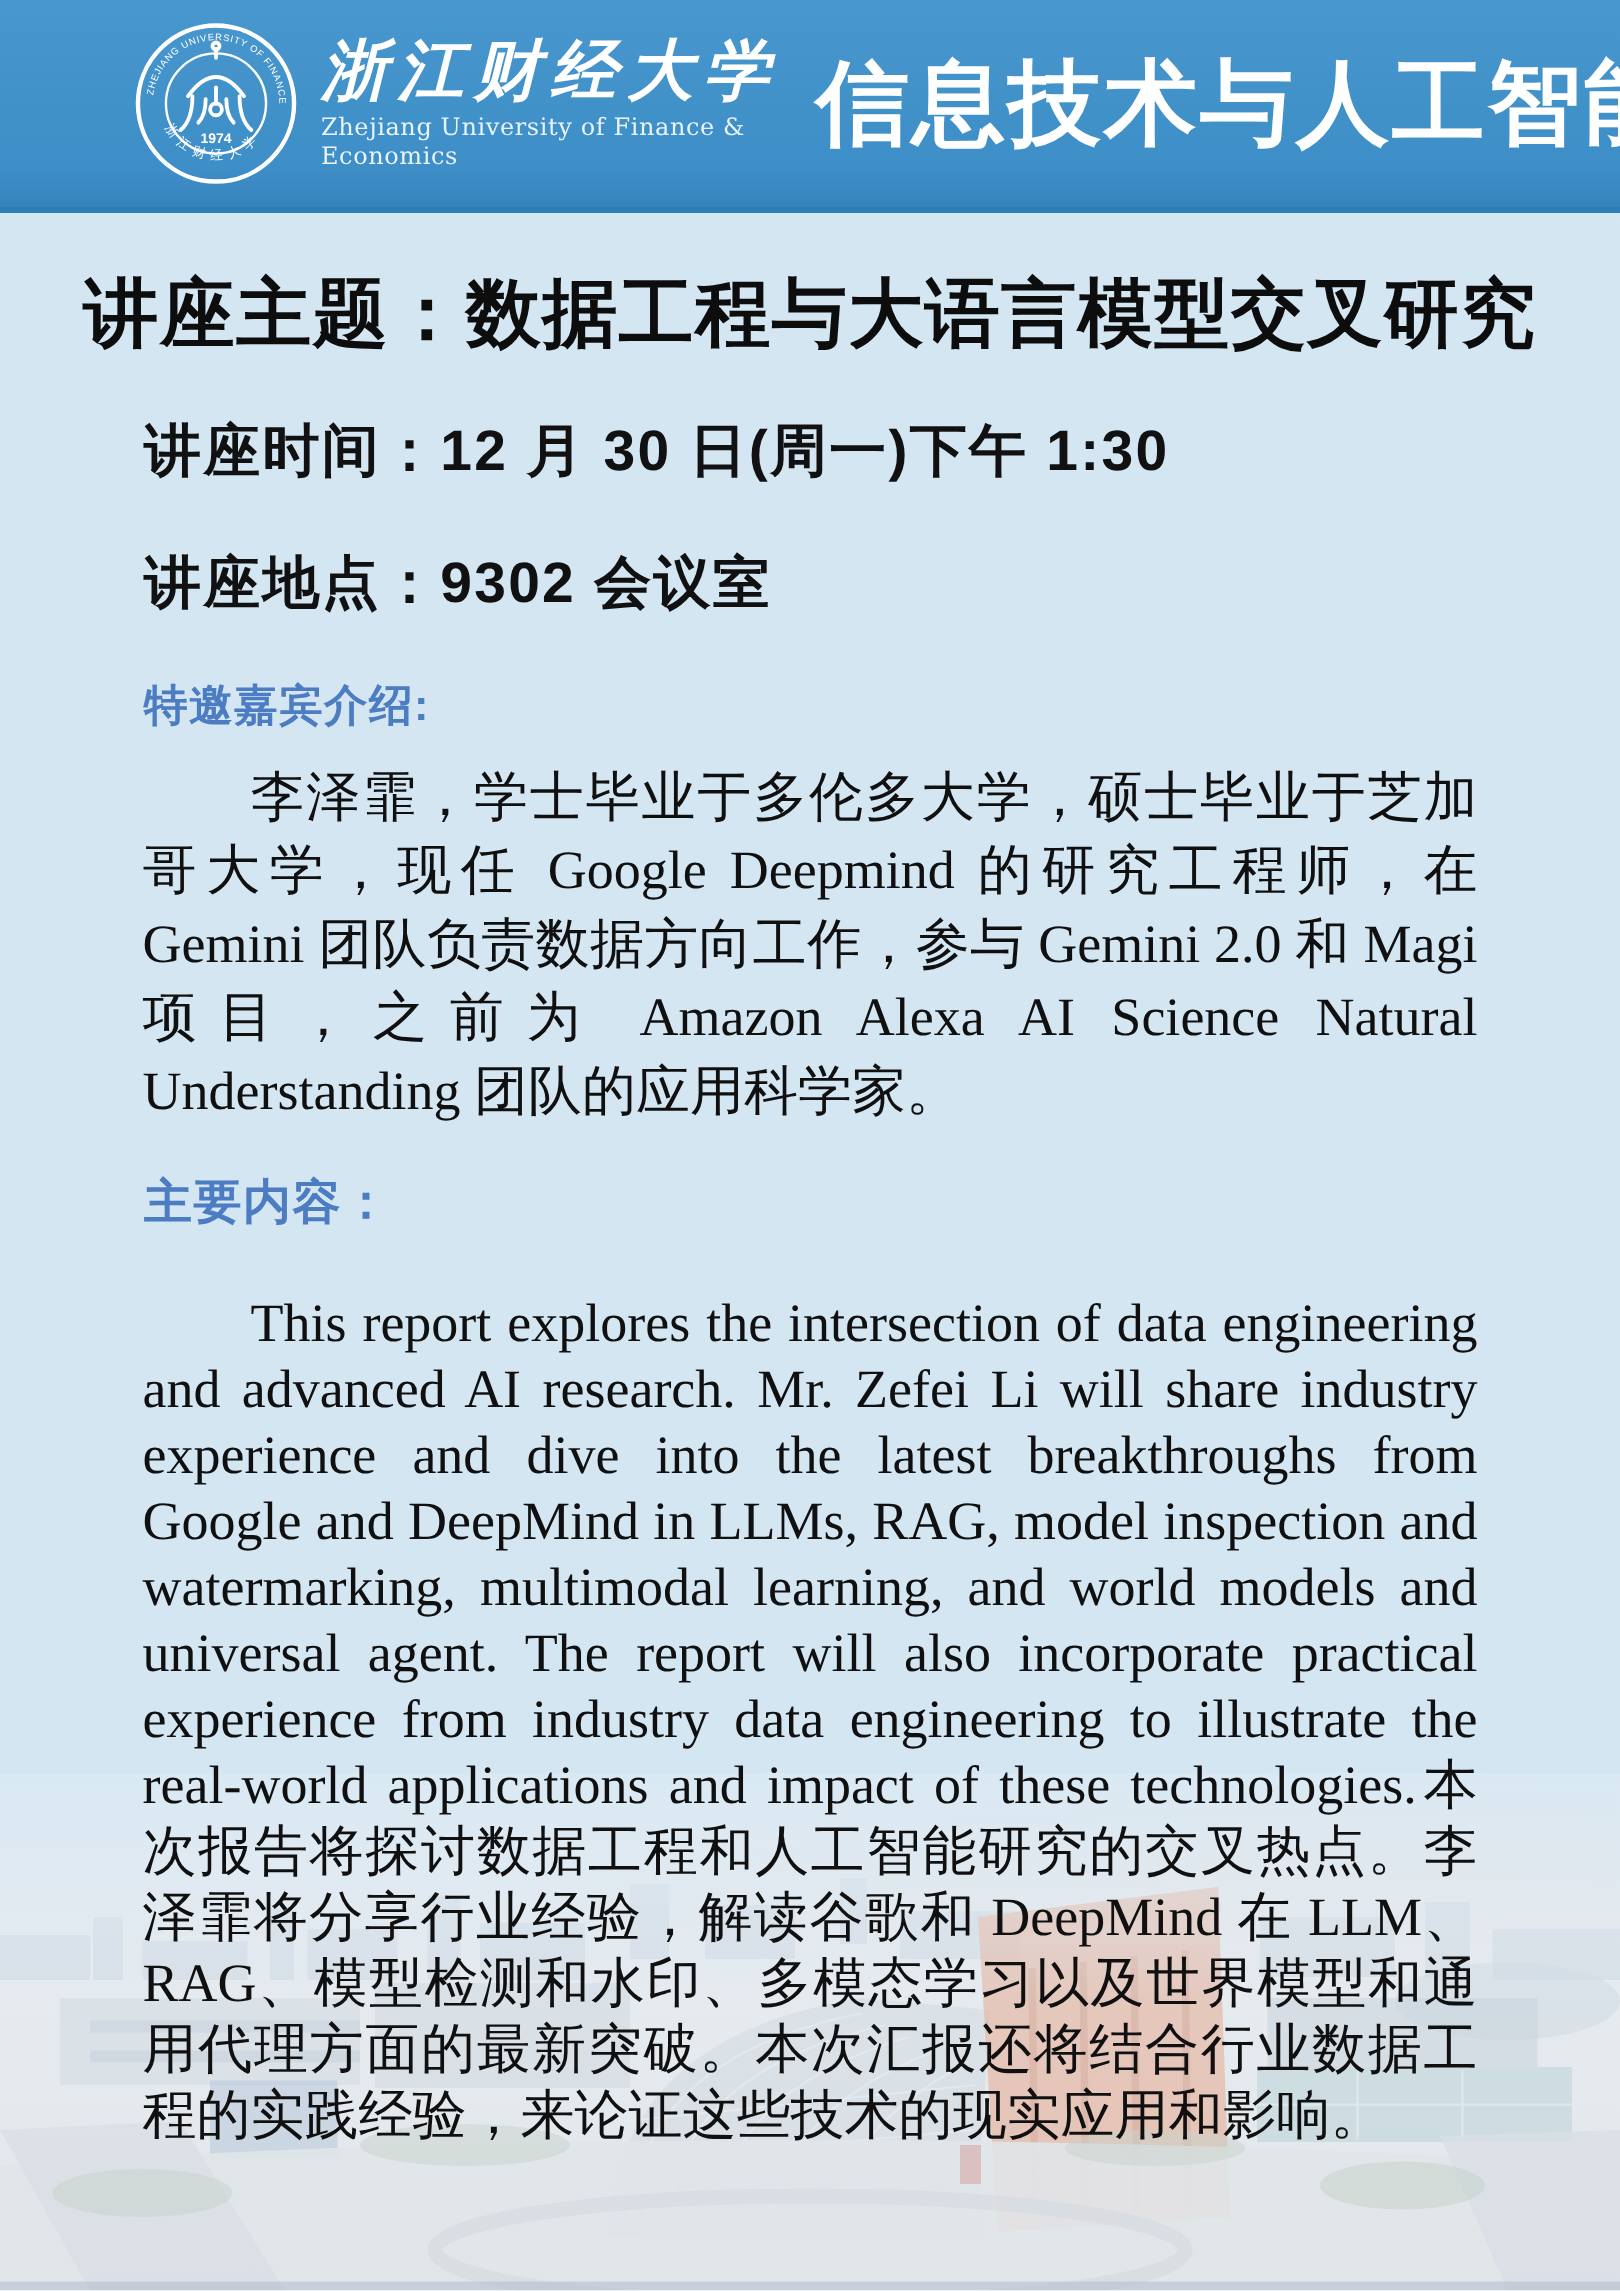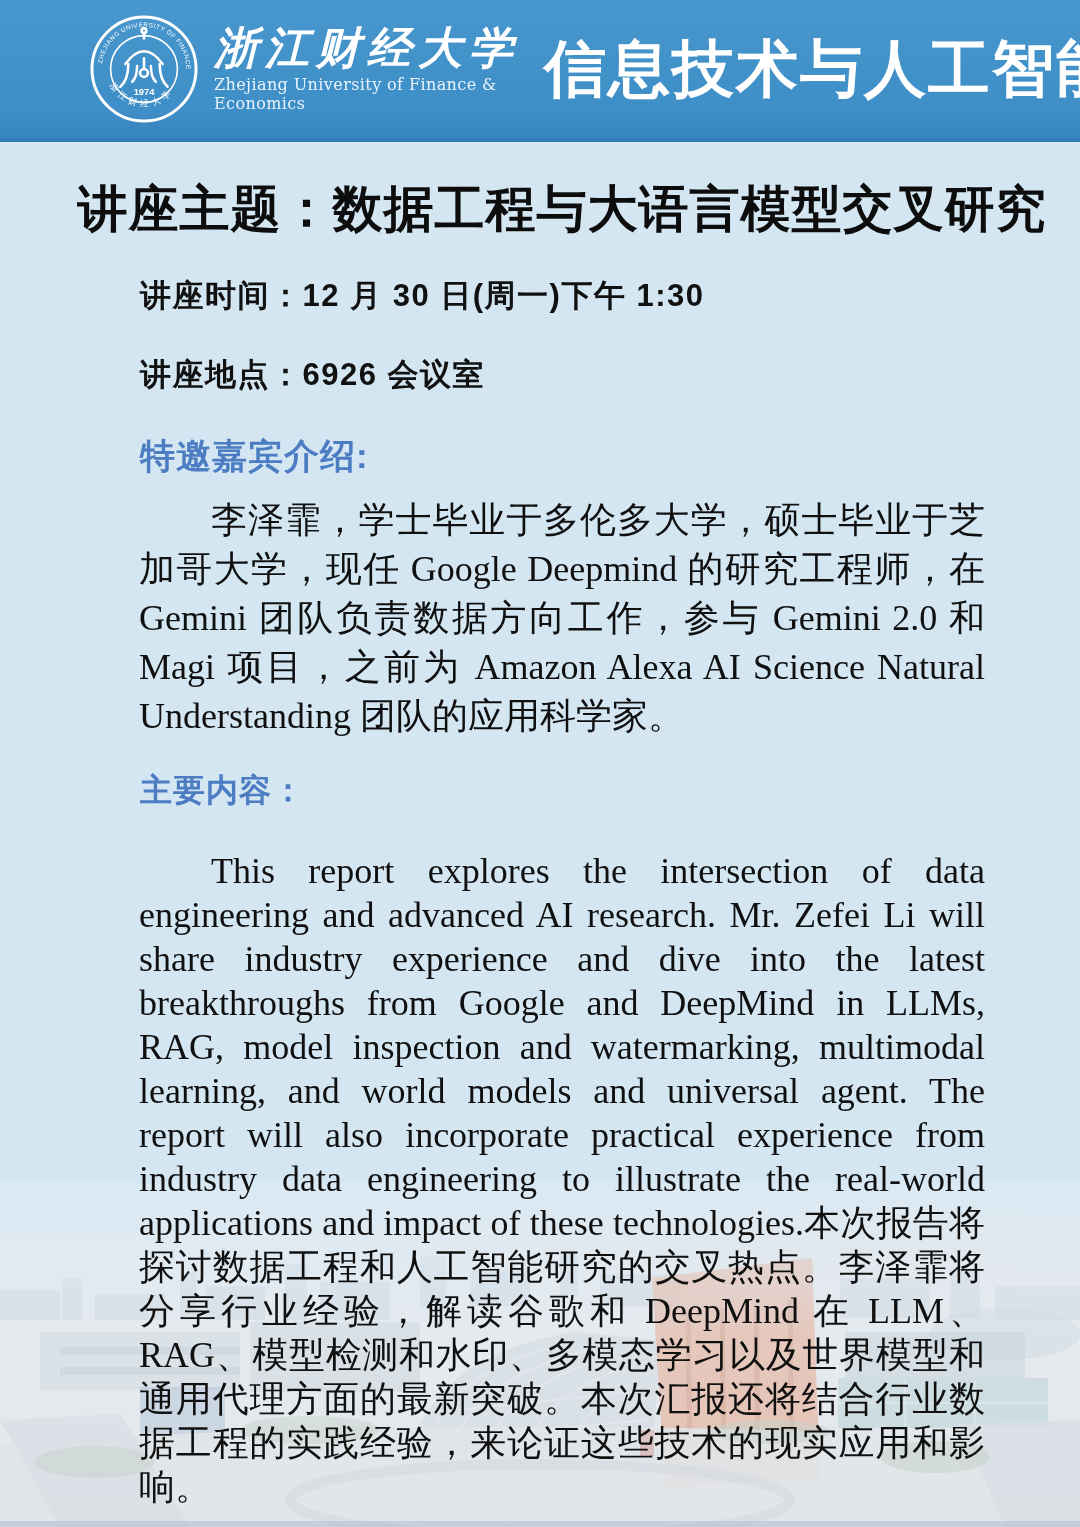--- a/index.html
+++ b/index.html
@@ -29,35 +29,35 @@
   .uni-en{
     font-family:"DejaVu Serif","Liberation Serif",serif;
     font-size:16px;letter-spacing:0.4px;color:#e9f3fb;margin-top:4px;
   }
   .college{
     margin-left:24px;
     font-size:62px;font-weight:bold;color:#ffffff;
     letter-spacing:2px;white-space:nowrap;
   }
   
-  .content{position:relative;z-index:2;padding-left:44px;}
+  .content{position:relative;z-index:2;}
   .title{
     margin-top:34px;
     text-align:center;
     font-size:50px;font-weight:bold;color:#0d0d0d;
     letter-spacing:1px;white-space:nowrap;
   }
   .details{margin:32px 0 0 96px;}
   .detail-line{
-    font-size:31px;font-weight:bold;color:#111111;
+    font-size:38px;font-weight:bold;color:#111111;
     letter-spacing:1.5px;margin-bottom:37px;white-space:nowrap;
   }
   .section-heading{
     margin-left:96px;
-    font-size:35px;font-weight:bold;color:#4c7cc2;letter-spacing:1px;
+    font-size:29px;font-weight:bold;color:#4c7cc2;letter-spacing:1px;
   }
   .guest-heading{margin-top:4px;}
   .main-heading{margin-top:28px;font-size:32px;}
   .paragraph{
     margin:16px 95px 0 95px;
     font-family:"Liberation Serif","DejaVu Serif",serif;
     font-size:36px;color:#101010;
     text-align:justify;text-indent:2em;
   }
   .guest-para{line-height:49px;}
@@ -110,21 +110,21 @@
 
     <div class="college">信息技术与人工智能学院</div>
   </div>
 
   <div class="content">
 
     <div class="title">讲座主题：数据工程与大语言模型交叉研究</div>
 
     <div class="details">
       <div class="detail-line">讲座时间：12 月 30 日(周一)下午 1:30</div>
-      <div class="detail-line">讲座地点：6926 会议室</div>
+      <div class="detail-line">讲座地点：9302 会议室</div>
     </div>
 
     <div class="section-heading guest-heading">特邀嘉宾介绍:</div>
     <p class="paragraph guest-para">李泽霏，学士毕业于多伦多大学，硕士毕业于芝加哥大学，现任 Google Deepmind 的研究工程师，在 Gemini 团队负责数据方向工作，参与 Gemini 2.0 和 Magi 项目，之前为 Amazon Alexa AI Science Natural Understanding 团队的应用科学家。</p>
 
     <div class="section-heading main-heading">主要内容：</div>
     <p class="paragraph main-para">This report explores the intersection of data engineering and advanced AI research. Mr. Zefei Li will share industry experience and dive into the latest breakthroughs from Google and DeepMind in LLMs, RAG, model inspection and watermarking, multimodal learning, and world models and universal agent. The report will also incorporate practical experience from industry data engineering to illustrate the real-world applications and impact of these technologies.本次报告将探讨数据工程和人工智能研究的交叉热点。李泽霏将分享行业经验，解读谷歌和 DeepMind 在 LLM、RAG、模型检测和水印、多模态学习以及世界模型和通用代理方面的最新突破。本次汇报还将结合行业数据工程的实践经验，来论证这些技术的现实应用和影响。</p>
 
   </div>
 

